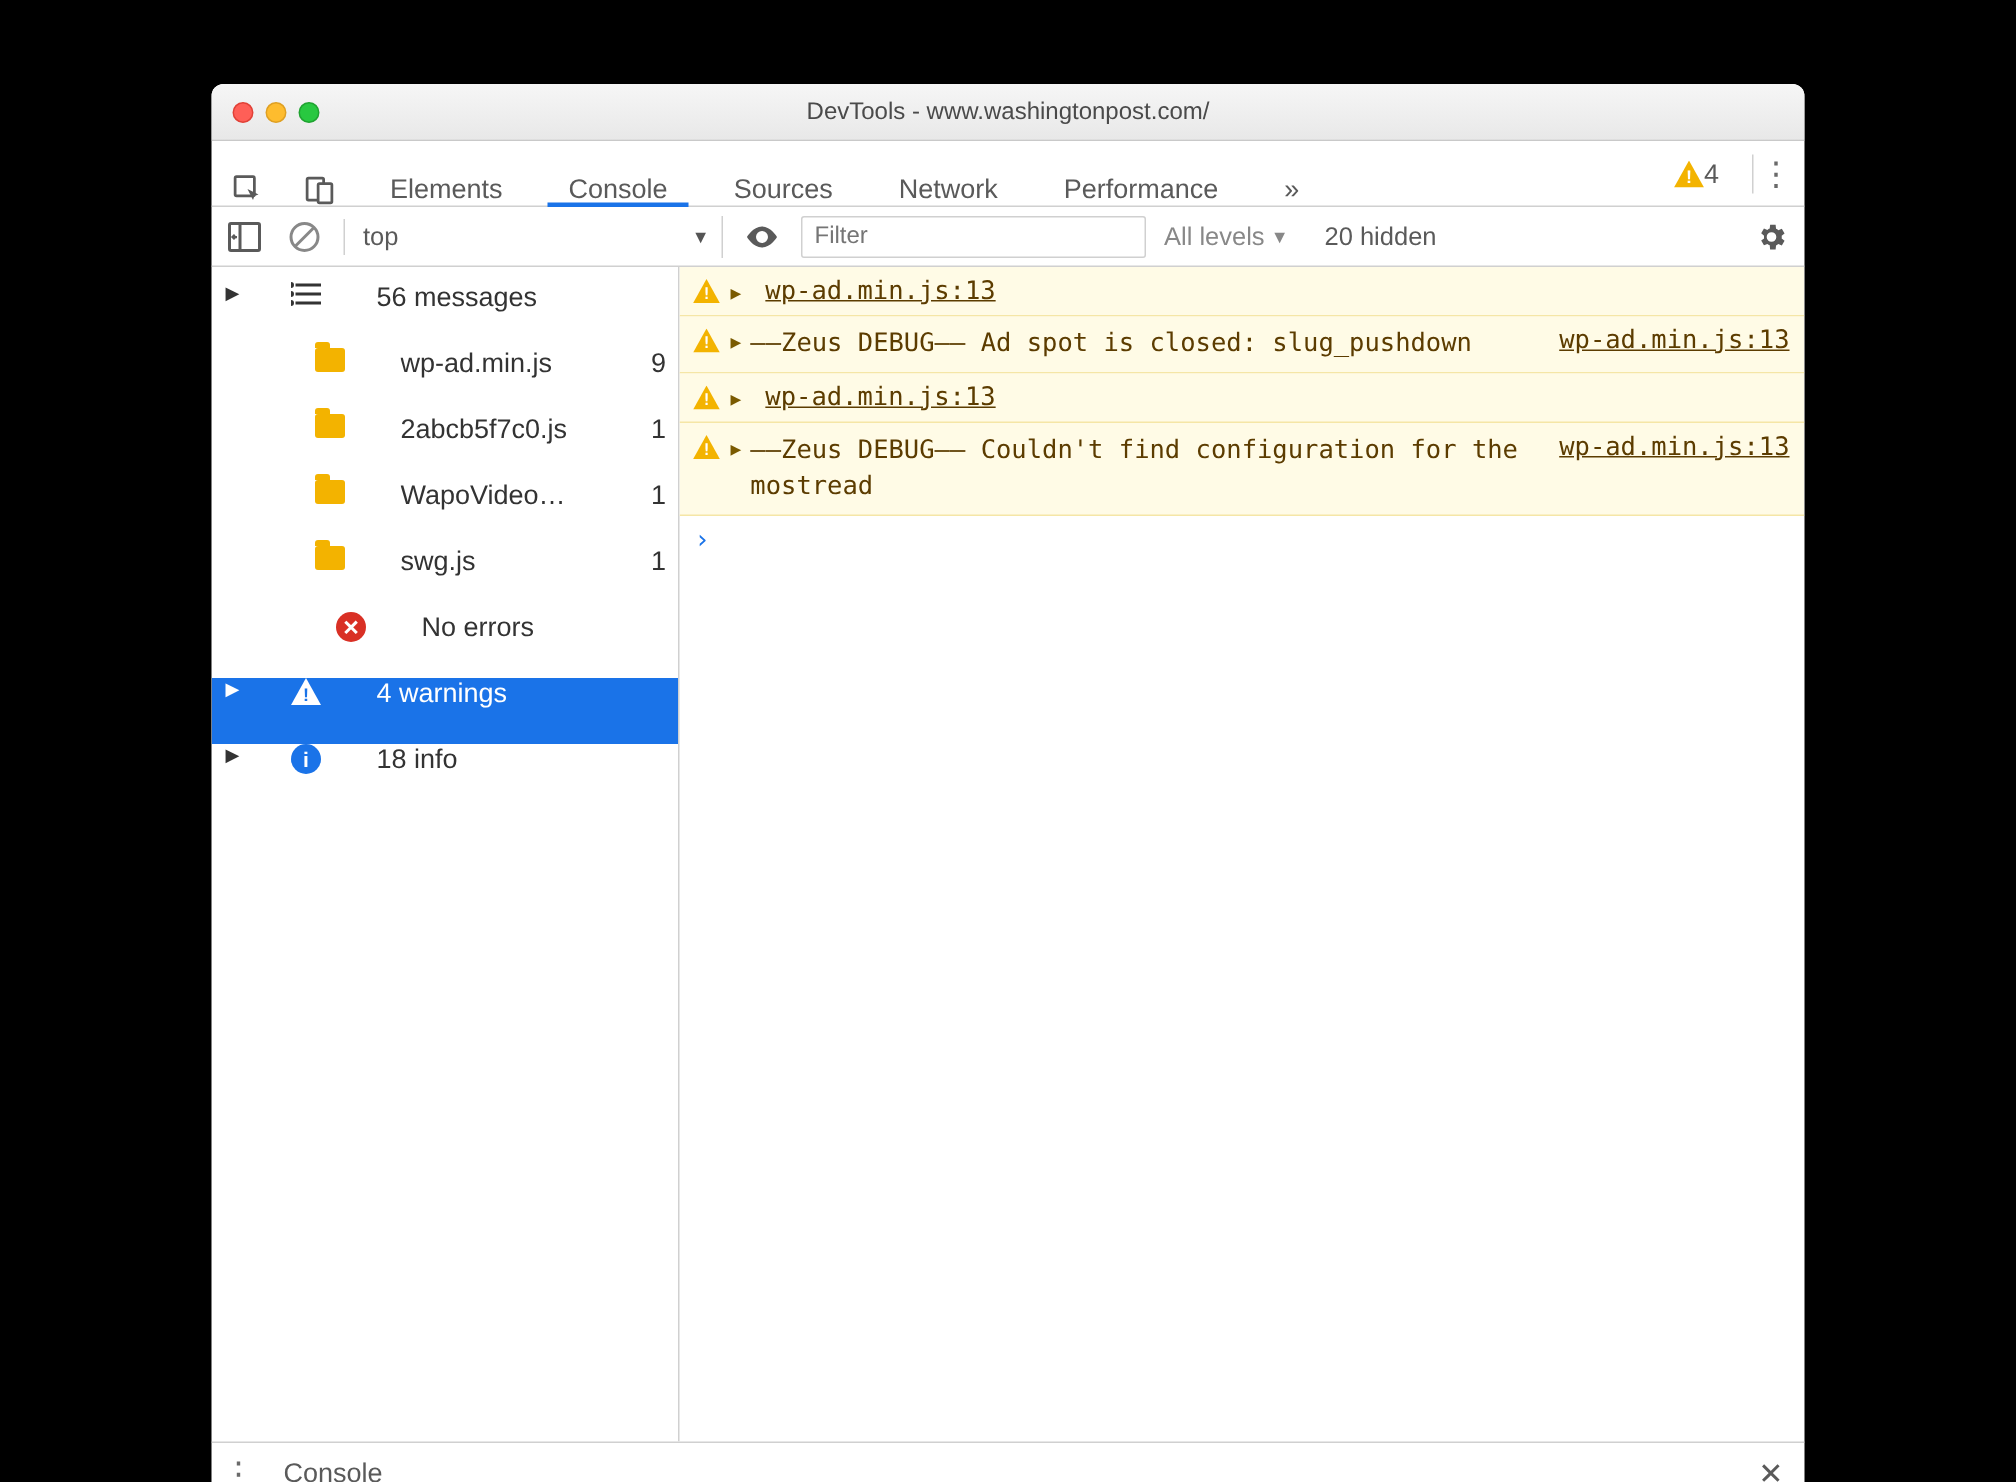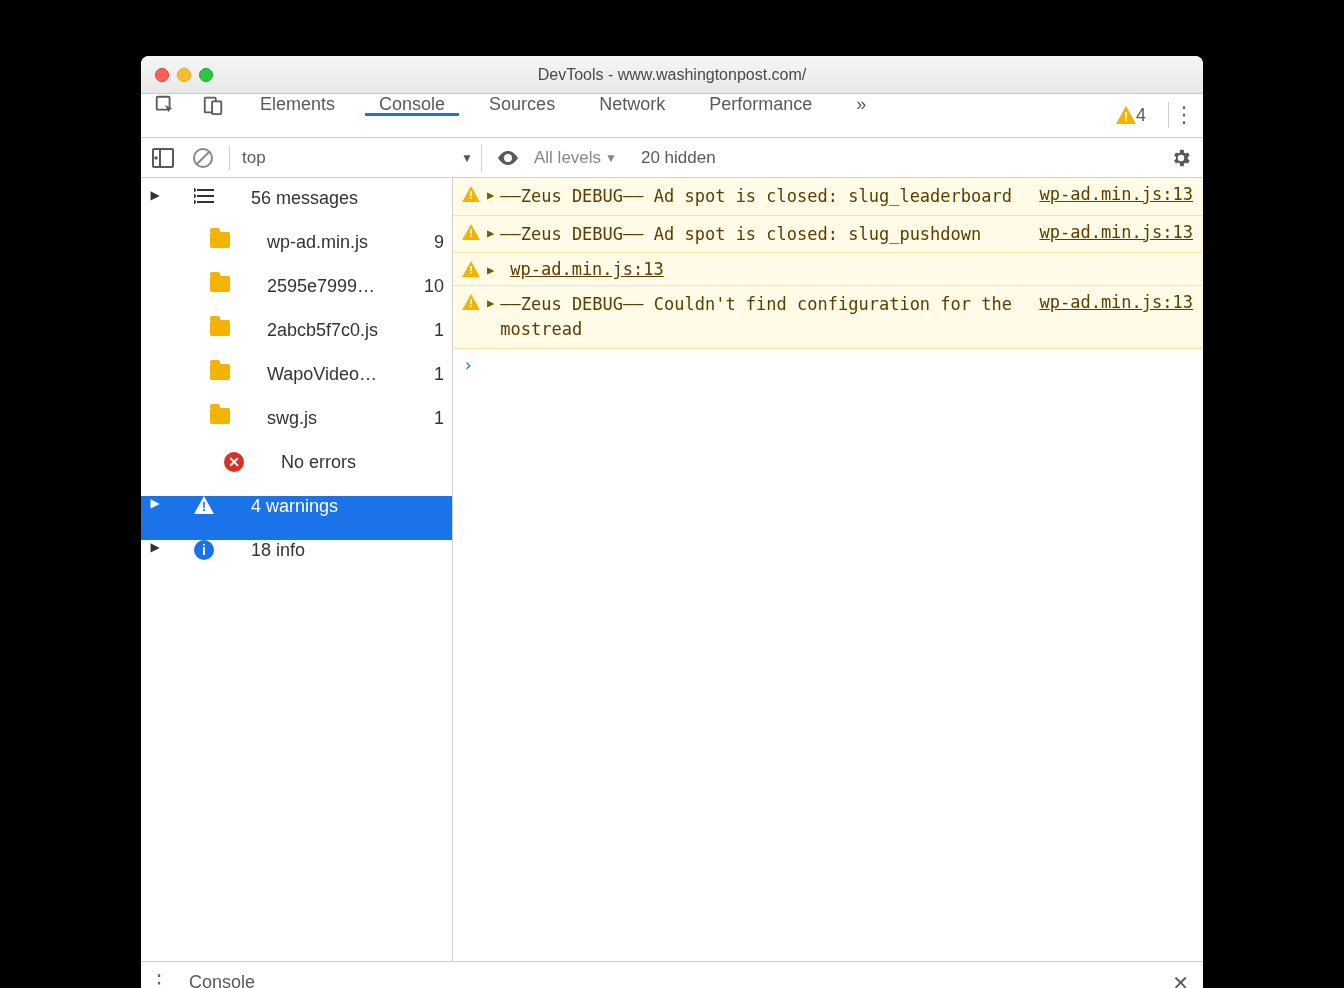--- a/index.html
+++ b/index.html
@@ -47,21 +47,21 @@
   .titlebar-title {
     flex: 1;
     text-align: center;
     font-size: 16px;
     color: #4a4a4a;
   }
   .tabbar {
     height: 44px;
     border-bottom: 1px solid #d0d0d0;
     display: flex;
-    align-items: flex-start;
+    align-items: flex-end;
     font-size: 18px;
     color: #5a5a5a;
   }
   .tabbar .iconbox {
     width: 48px;
     display: flex;
     align-items: center;
     justify-content: center;
   }
   .tabbar .sep {
@@ -359,20 +359,21 @@
     <div class="context-select">
       <span>top</span>
       <span class="arrow">▼</span>
     </div>
     <div class="tb-icon eye-icon">
       <svg viewBox="0 0 24 24" fill="#5a5a5a">
           <path d="M12 5C6 5 2 12 2 12s4 7 10 7 10-7 10-7-4-7-10-7zm0 11a4 4 0 110-8 4 4 0 010 8z"></path>
           <circle cx="12" cy="12" r="2" fill="#fff"></circle>
         </svg>
     </div>
+    <input class="filter-input" placeholder="Filter" style="">
     <div class="levels">
       <span>All levels</span>
       <span style="font-size:12px;">▼</span>
     </div>
     <div class="hidden-count">20 hidden</div>
     <div class="tb-icon gear-icon">
       <svg width="22" height="22" viewBox="0 0 24 24" fill="#5a5a5a">
           <path d="M19.4 13a7.5 7.5 0 000-2l2.1-1.6-2-3.4-2.5 1a7.6 7.6 0 00-1.7-1L15 3h-4l-.3 2.9a7.6 7.6 0 00-1.7 1l-2.5-1-2 3.4L6.6 11a7.5 7.5 0 000 2l-2.1 1.6 2 3.4 2.5-1c.5.4 1.1.8 1.7 1L11 21h4l.3-2.9c.6-.3 1.2-.6 1.7-1l2.5 1 2-3.4L19.4 13zM12 15.5A3.5 3.5 0 1115.5 12 3.5 3.5 0 0112 15.5z"></path>
         </svg>
     </div>
@@ -401,27 +402,20 @@
         <span class="sb-icon">
             <span class="folder-icon"></span>
           </span>
         <span class="sb-text">wp-ad.min.js</span>
         <span class="sb-count">9</span>
       </div>
       <div class="sb-row indent2">
         <span class="sb-icon">
             <span class="folder-icon"></span>
           </span>
-        <span class="sb-text">2595e7999…</span>
-        <span class="sb-count">10</span>
-      </div>
-      <div class="sb-row indent2">
-        <span class="sb-icon">
-            <span class="folder-icon"></span>
-          </span>
         <span class="sb-text">2abcb5f7c0.js</span>
         <span class="sb-count">1</span>
       </div>
       <div class="sb-row indent2">
         <span class="sb-icon">
             <span class="folder-icon"></span>
           </span>
         <span class="sb-text">WapoVideo…</span>
         <span class="sb-count">1</span>
       </div>
@@ -464,21 +458,20 @@
 
     <div class="console">
       <div class="log">
         <span class="log-icon">
             <svg width="18" height="16" viewBox="0 0 20 18">
               <path d="M10 0 L20 18 L0 18 Z" fill="#f3b300"></path>
               <text x="10" y="15" text-anchor="middle" font-size="12" font-weight="bold" fill="#fff">!</text>
             </svg>
           </span>
         <span class="log-disclosure">▶</span>
-        <span class="log-msg">––Zeus DEBUG–– Ad spot is closed: slug_leaderboard</span>
         <a class="log-src">wp-ad.min.js:13</a>
       </div>
       <div class="log">
         <span class="log-icon">
             <svg width="18" height="16" viewBox="0 0 20 18">
               <path d="M10 0 L20 18 L0 18 Z" fill="#f3b300"></path>
               <text x="10" y="15" text-anchor="middle" font-size="12" font-weight="bold" fill="#fff">!</text>
             </svg>
           </span>
         <span class="log-disclosure">▶</span>

